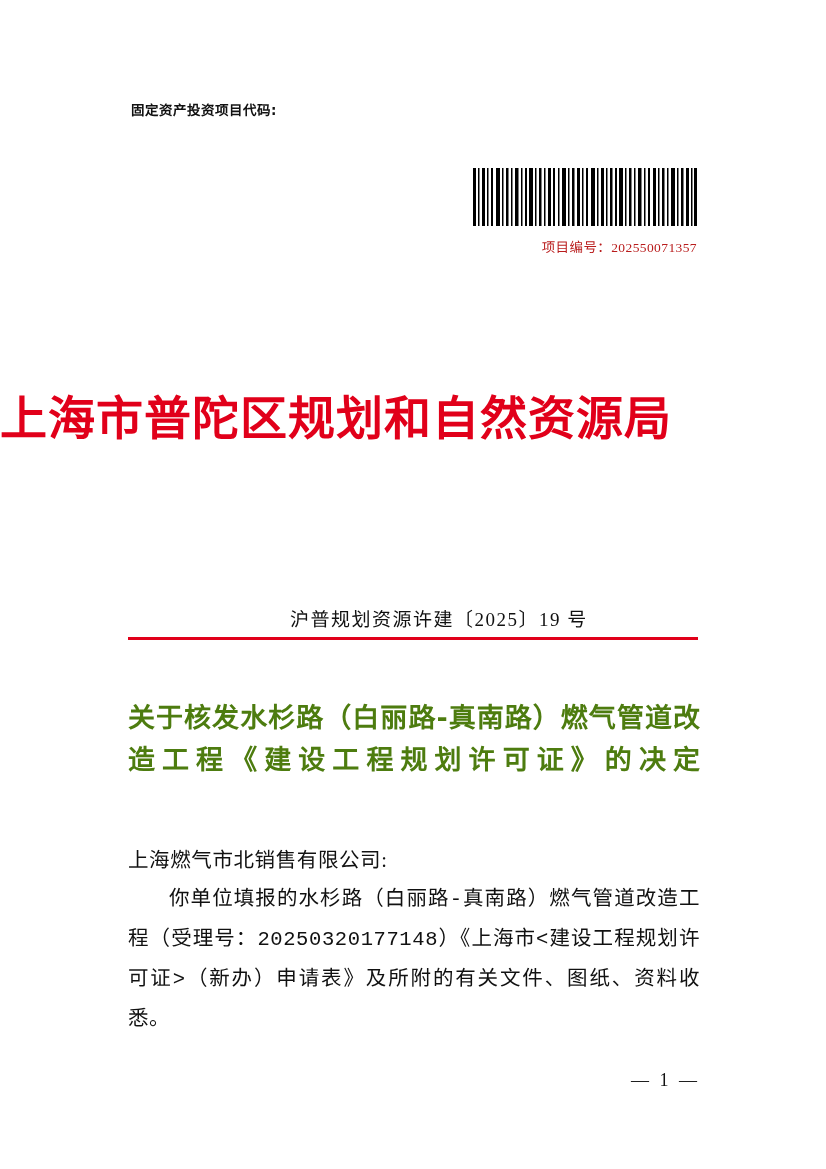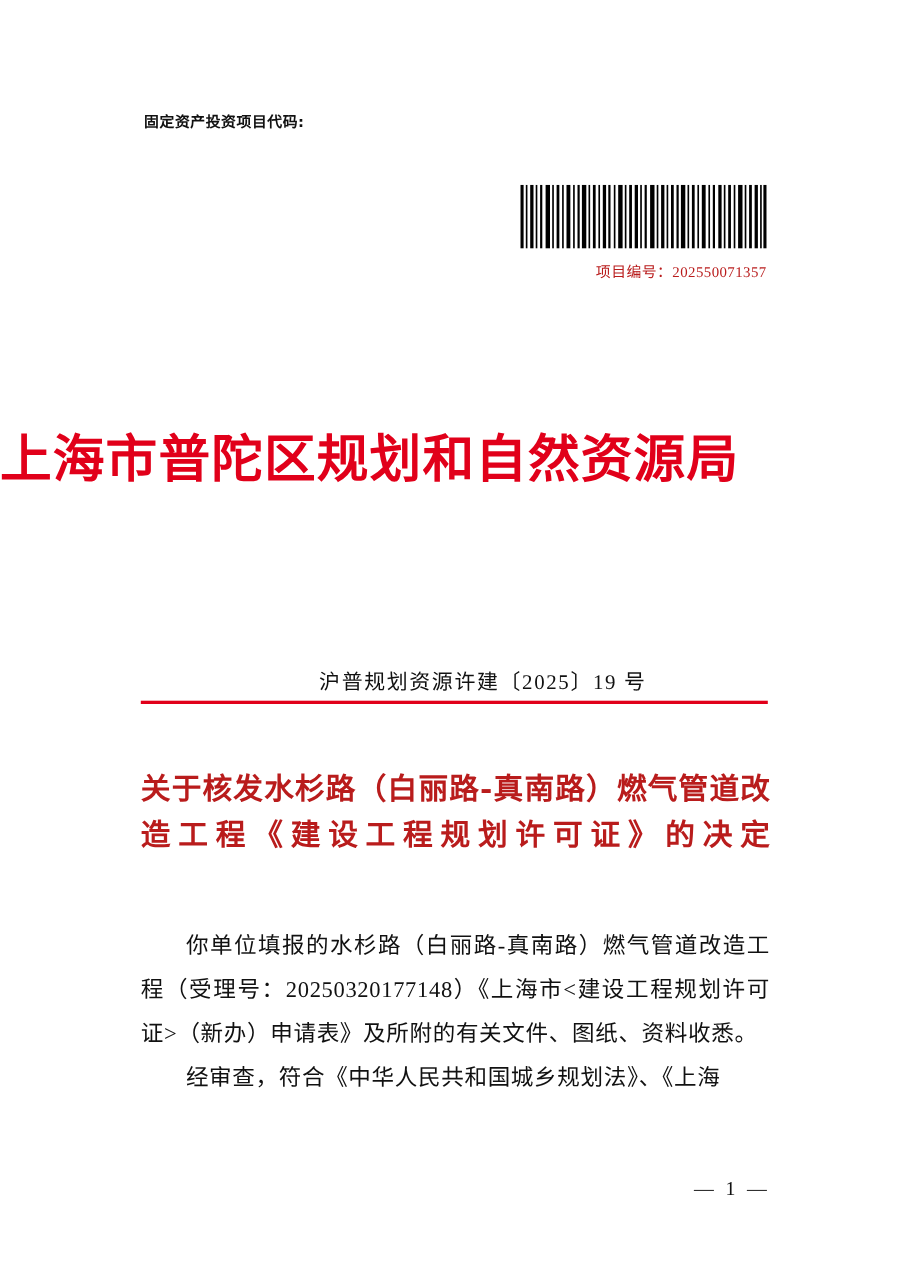--- a/index.html
+++ b/index.html
@@ -108,41 +108,42 @@
     left: 128px;
     top: 697px;
     width: 572px;
     text-align: justify;
     text-align-last: justify;
     font-family: "DejaVu Serif", "Liberation Serif", serif;
     font-weight: bold;
     font-size: 27px;
     line-height: 42px;
     letter-spacing: 0px;
-    color: #b91c1c;
+    color: #4d7c0f;
   }
 
   
   .body-text {
     position: absolute;
     left: 128px;
     top: 840px;
     width: 572px;
     font-size: 20.5px;
     line-height: 40px;
     font-family: "Liberation Serif", "DejaVu Serif", serif;
     color: #111;
     letter-spacing: 0.6px;
   }
   .body-text p {
     margin: 0;
     text-align: justify;
   }
   .body-text p.indent {
     text-indent: 2em;
+    font-family: Liberation Mono, monospace;
   }
 
   
   .page-number {
     position: absolute;
     left: 0;
     top: 1070px;
     width: 700px;
     text-align: right;
     font-size: 18px;
@@ -217,19 +218,19 @@
     <span>上海市普陀区规划和自然资源局</span>
   </div>
 
   <div class="doc-number">沪普规划资源许建〔2025〕19 号</div>
 
   <div class="red-rule"></div>
 
   <div class="doc-heading">关于核发水杉路（白丽路-真南路）燃气管道改造工程《建设工程规划许可证》的决定</div>
 
   <div class="body-text">
+    <p>上海燃气市北销售有限公司:</p>
     <p class="indent">你单位填报的水杉路（白丽路-真南路）燃气管道改造工程（受理号：20250320177148）《上海市&lt;建设工程规划许可证&gt;（新办）申请表》及所附的有关文件、图纸、资料收悉。</p>
-    <p class="indent">经审查，符合《中华人民共和国城乡规划法》、《上海</p>
   </div>
 
   <div class="page-number">— 1 —</div>
 
 </div>
 
 </body></html>

